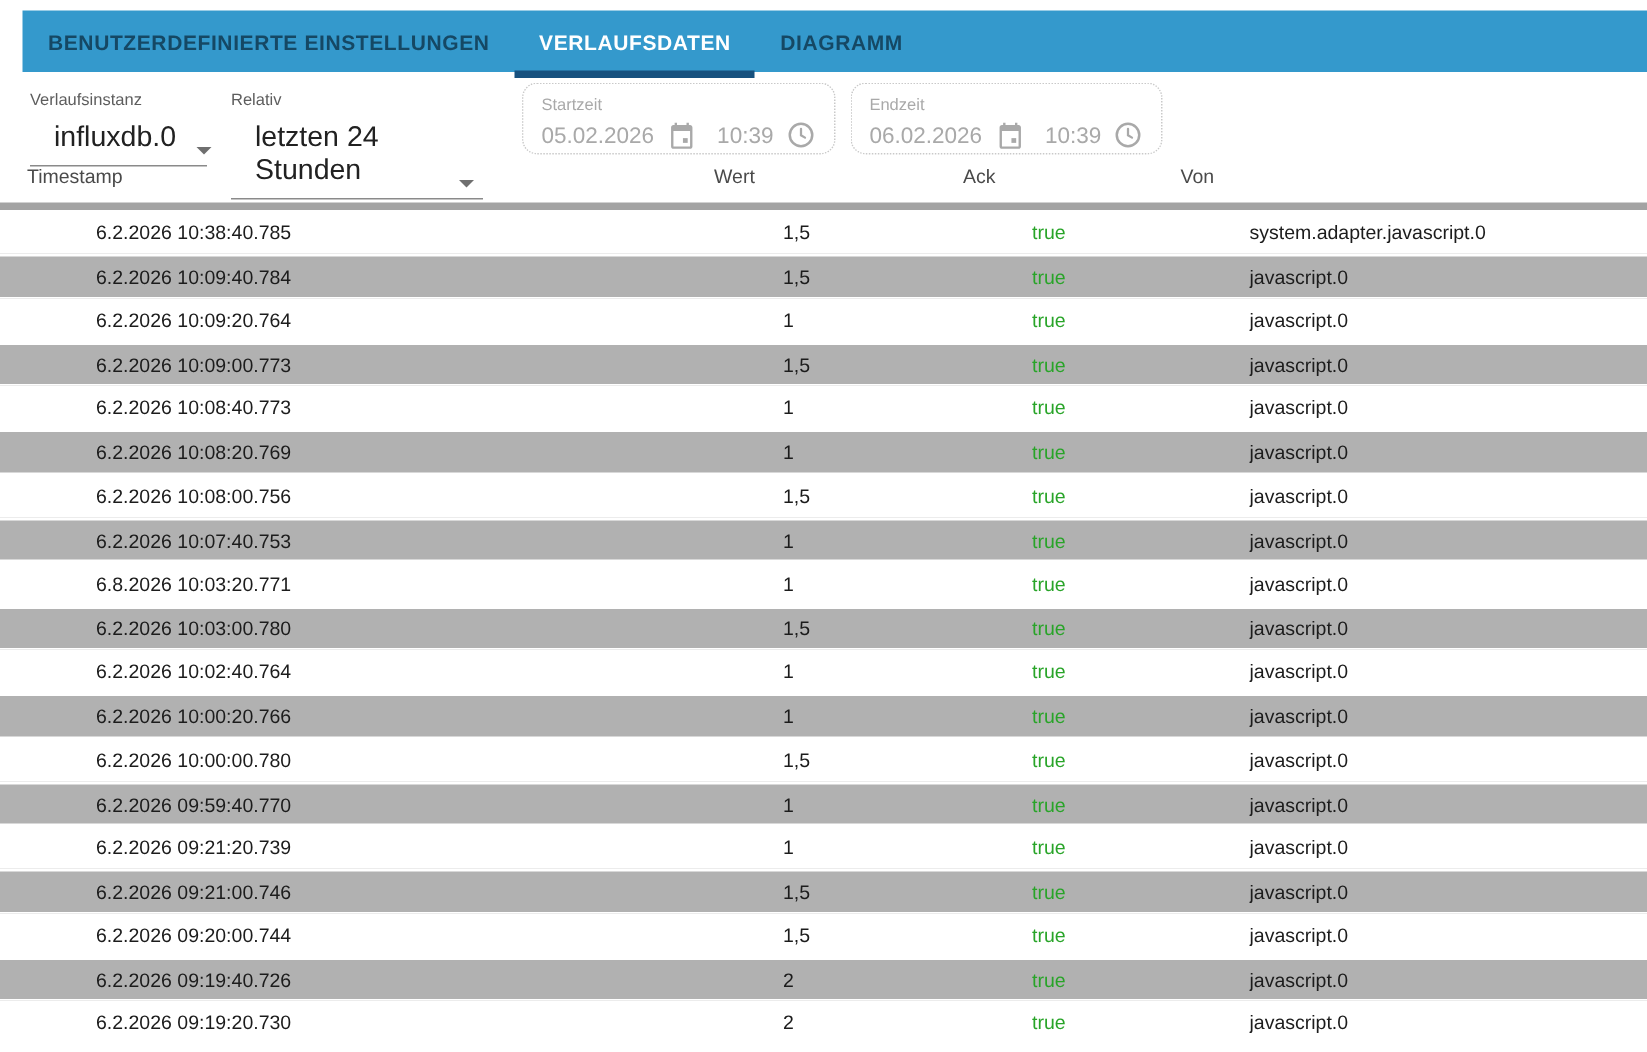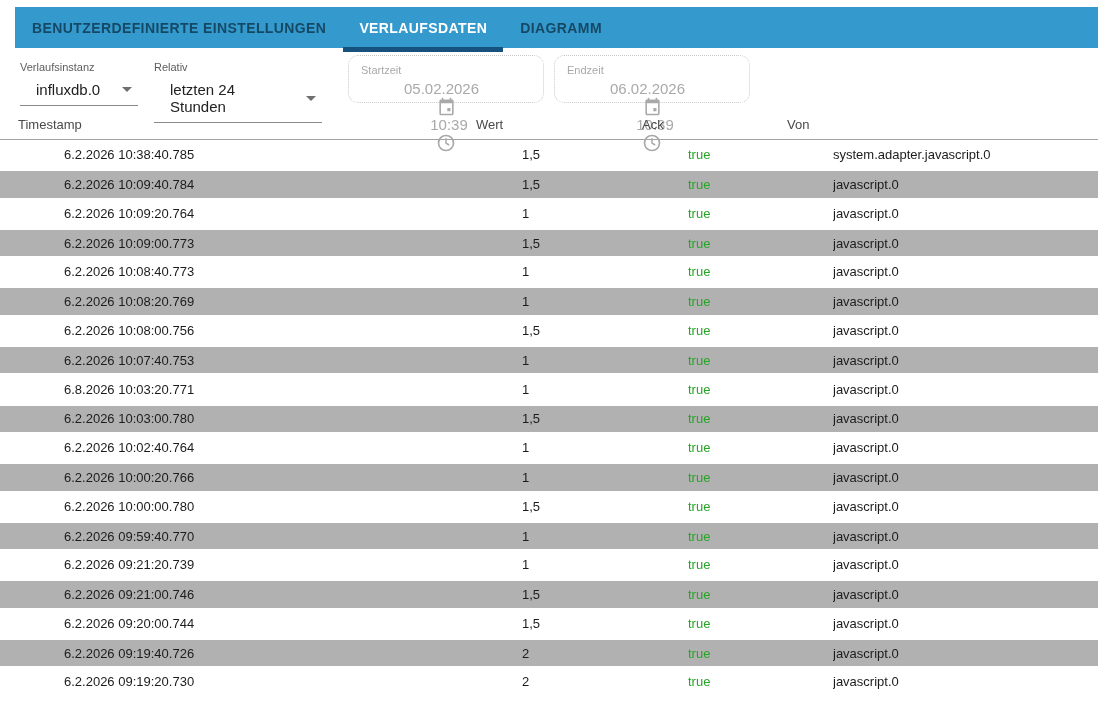--- a/index.html
+++ b/index.html
@@ -33,49 +33,49 @@
     background:var(--tab-indicator,#17517e);
   }
   
   .controls {
     display:flex; align-items:flex-start;
     padding:13px 0 0 20px; height:62px;
   }
   .select-field { display:flex; flex-direction:column; margin-right:16px; }
   .select-label { font-size:11px; color:#5d5d5d; margin-bottom:7px; }
   .select-value {
-    display:flex; align-items:center; justify-content:space-between;
-    font-size:15px; color:#212121;
+    display:flex; align-items:flex-end; justify-content:space-between;
+    font-size:19px; color:#212121;
     border-bottom:1px solid #8a8a8a;
     padding:1px 6px 7px 16px;
     cursor:pointer;
   }
   .select-field.instance .select-value { width:118px; }
   .select-field.relative .select-value { width:168px; }
   .caret {
     width:0; height:0; margin-left:14px;
     border-left:5px solid transparent;
     border-right:5px solid transparent;
     border-top:5px solid #6f6f6f;
   }
   .time-field {
     border:1px dotted #c9c9c9; border-radius:10px;
     height:48px; margin:-6px 0 0 10px;
     padding:4px 12px 0 12px;
     color:#a9a9a9; min-width:196px;
   }
   .tf-label { font-size:11px; color:#a9a9a9; }
-  .tf-row { display:flex; align-items:center; margin-top:2px; font-size:15px;flex-direction:column; }
+  .tf-row { display:flex; align-items:center; margin-top:2px; font-size:15px; }
   .tf-row .tf-date { margin-right:9px; }
   .tf-row .tf-time { margin:0 8px 0 14px; }
   .tf-icon { display:inline-flex; }
   
   .thead {
-    display:flex; align-items:center; height:30px;
-    border-bottom:1px solid #a3a3a3;
+    display:flex; height:30px;
+    border-bottom:5px solid #a3a3a3;
     font-size:13px; color:#4a4a4a;
   }
   .col-ts   { width:476px; padding-left:18px; }
   .col-wert { width:166px; }
   .col-ack  { width:145px; }
   .col-von  { flex:1; }
   .tr {
     display:flex; align-items:center;
     height:29.3px; font-size:13px; color:#1c1c1c;padding-left:46px;
   }

